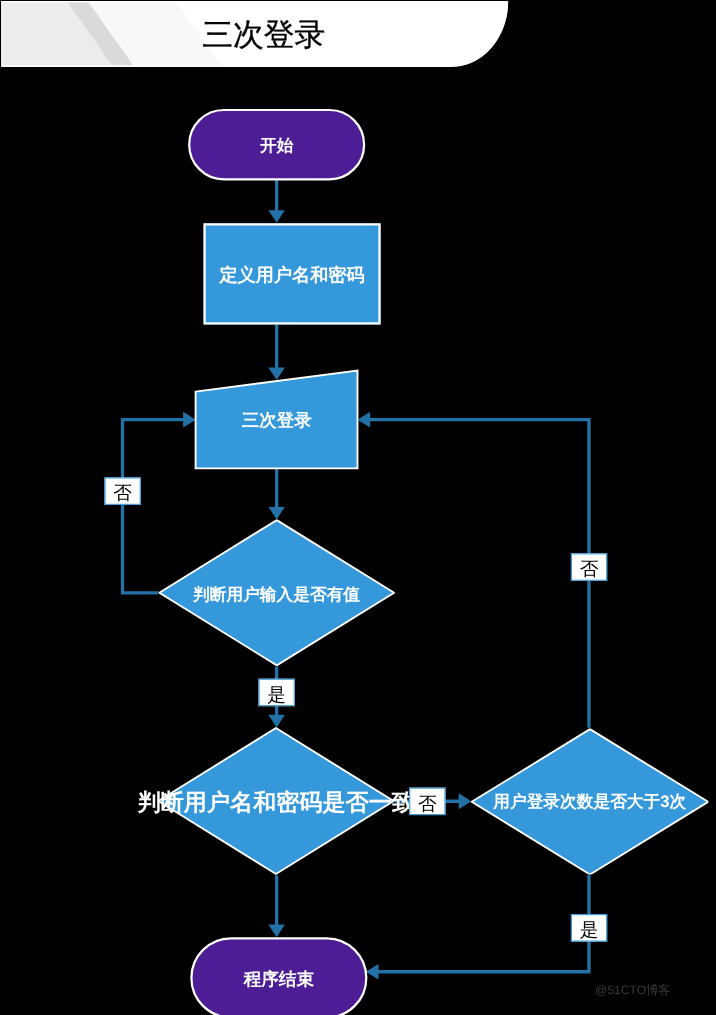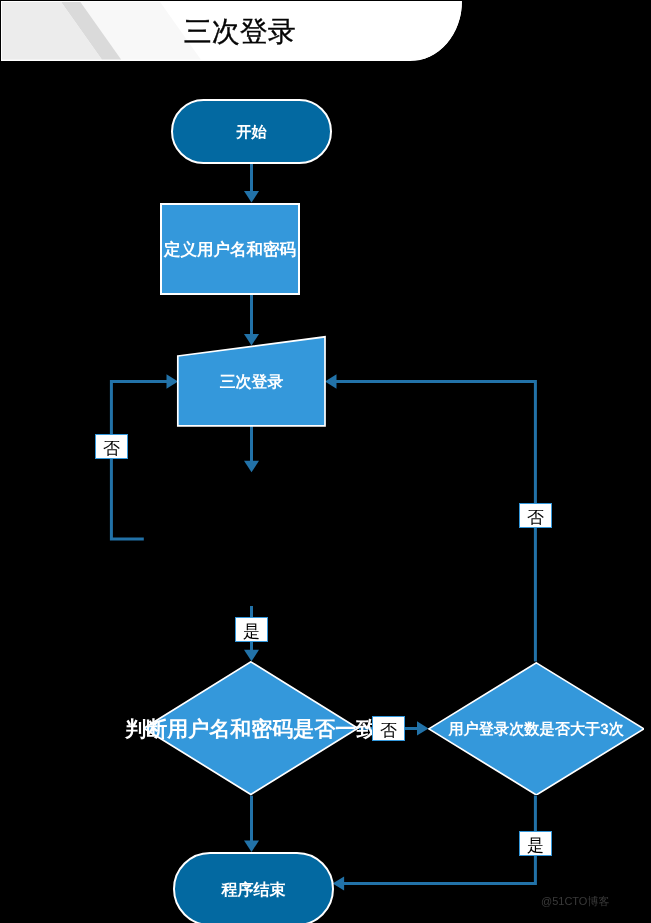--- a/index.html
+++ b/index.html
@@ -27,25 +27,25 @@
       line-height:1;text-rendering:geometricPrecision;}
   .nt.two{flex-direction:row;line-height:23px;}
   #n-start  .nt{font-size:15.2px;}
   #n-define .nt{font-size:16.5px;}
   #n-input  .nt{font-size:15.9px;}
   #n-end    .nt{font-size:16.0px;}
   #n-d1     .nt{font-size:15.2px;}
   #n-d2     .nt{font-size:21px;}
   #n-d3     .nt{font-size:15.2px;}
 
-  .node.stadium{background:#0369a1;border:2px solid #fff;border-radius:999px;box-sizing:border-box;}
+  .node.stadium{background:#4c1d95;border:2px solid #fff;border-radius:999px;box-sizing:border-box;}
   .node.rect{background:#3498db;border:2px solid #fff;box-sizing:border-box;}
 
   #n-start {left:171px;top:98.8px;width:161px;height:64.9px;}
-  #n-define{left:160px;top:202.6px;width:140px;height:92.5px;}
+  #n-define{left:185px;top:202.6px;width:161px;height:92.5px;}
   #n-input {left:176px;top:335px;width:151px;height:93px;}
   #n-d1    {left:143.8px;top:472.3px;width:215.2px;height:133.7px;}
   #n-d2    {left:143.3px;top:661.3px;width:215.7px;height:134.4px;}
   #n-d3    {left:427.8px;top:661.6px;width:216.7px;height:133.8px;}
   #n-end   {left:173px;top:852px;width:161px;height:74px;}
 
   
   .elabel{position:absolute;background:#fff;border:1.5px solid #3498db;
           display:flex;align-items:center;justify-content:center;
           font-size:17px;color:#000;box-sizing:border-box;line-height:1;padding-top:4px;}
@@ -106,20 +106,26 @@
     <span class="nt">定义用户名和密码</span>
   </div>
 
   <div class="node" id="n-input">
     <svg class="shp" viewBox="0 0 151 93" preserveAspectRatio="none">
       <polygon points="1.8,21 149,1.8 149,90.8 1.8,90.8" fill="#3498db" stroke="#ffffff" stroke-width="1.7"></polygon>
     </svg>
     <span class="nt">三次登录</span>
   </div>
 
+  <div class="node" id="n-d1">
+    <svg class="shp" viewBox="0 0 215.2 133.7" preserveAspectRatio="none">
+      <polygon points="107.6,0.85 214.35,66.85 107.6,132.85 0.85,66.85" fill="#3498db" stroke="#ffffff" stroke-width="1.7"></polygon>
+    </svg>
+    <span class="nt">判断用户输入是否有值</span>
+  </div>
 
   <div class="node" id="n-d2">
     <svg class="shp" viewBox="0 0 215.7 134.4" preserveAspectRatio="none">
       <polygon points="107.85,0.85 214.85,67.2 107.85,133.55 0.85,67.2" fill="#3498db" stroke="#ffffff" stroke-width="1.7"></polygon>
     </svg>
     <span class="nt wide">判断用户名和密码是否一致</span>
   </div>
 
   <div class="node" id="n-d3">
     <svg class="shp" viewBox="0 0 216.7 133.8" preserveAspectRatio="none">

